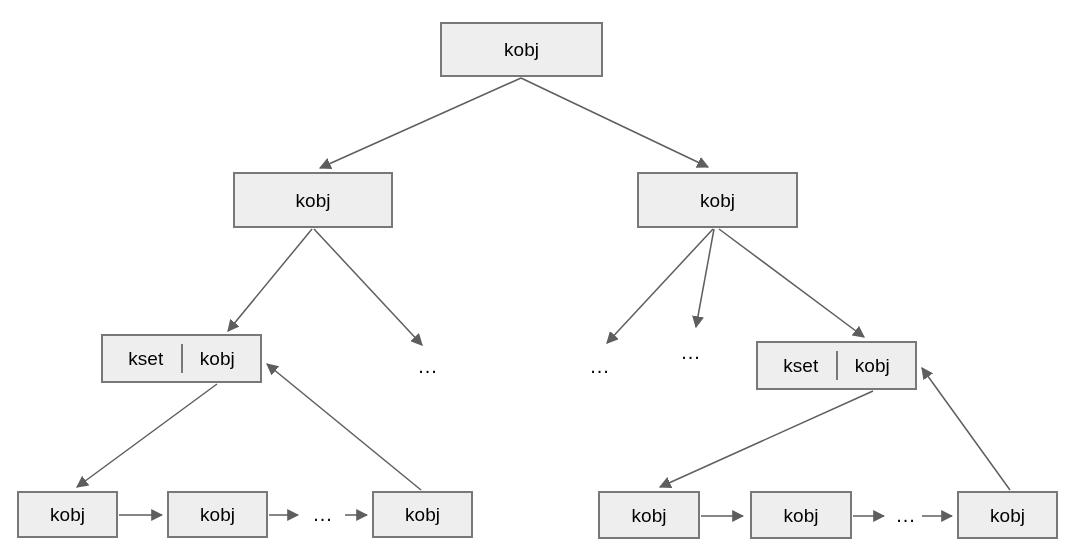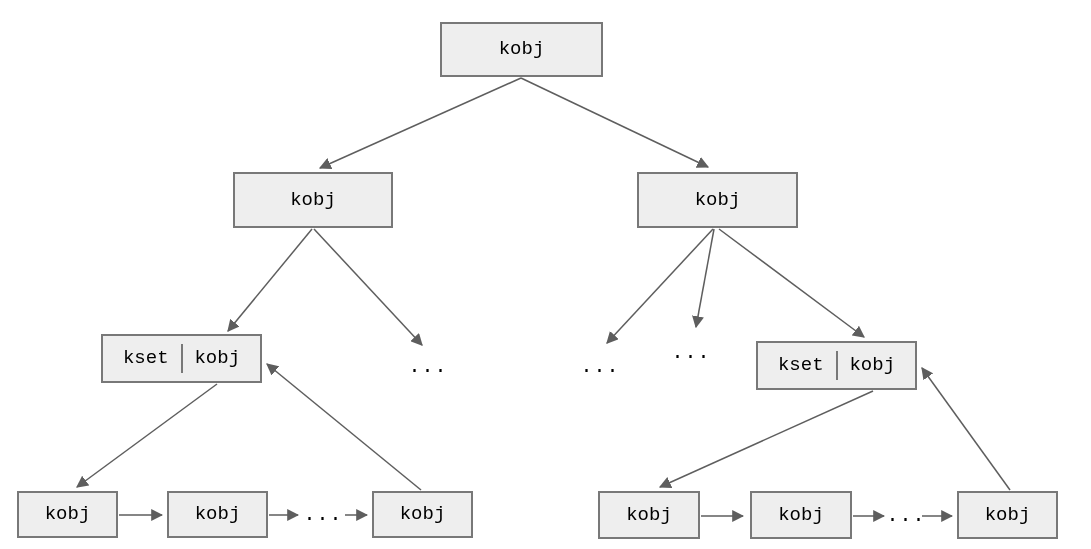--- a/index.html
+++ b/index.html
@@ -5,21 +5,21 @@
   html, body {
     margin: 0;
     padding: 0;
     background: #ffffff;
   }
   .canvas {
     position: relative;
     width: 1091px;
     height: 549px;
     background: var(--background, #ffffff);
-    font-family: Liberation Mono, monospace;
+    font-family: Liberation Sans, sans-serif;
     color: var(--text, #000000);
     overflow: hidden;
   }
   .edges {
     position: absolute;
     left: 0; top: 0;
     width: 1091px;
     height: 549px;
   }
   .edges line {

